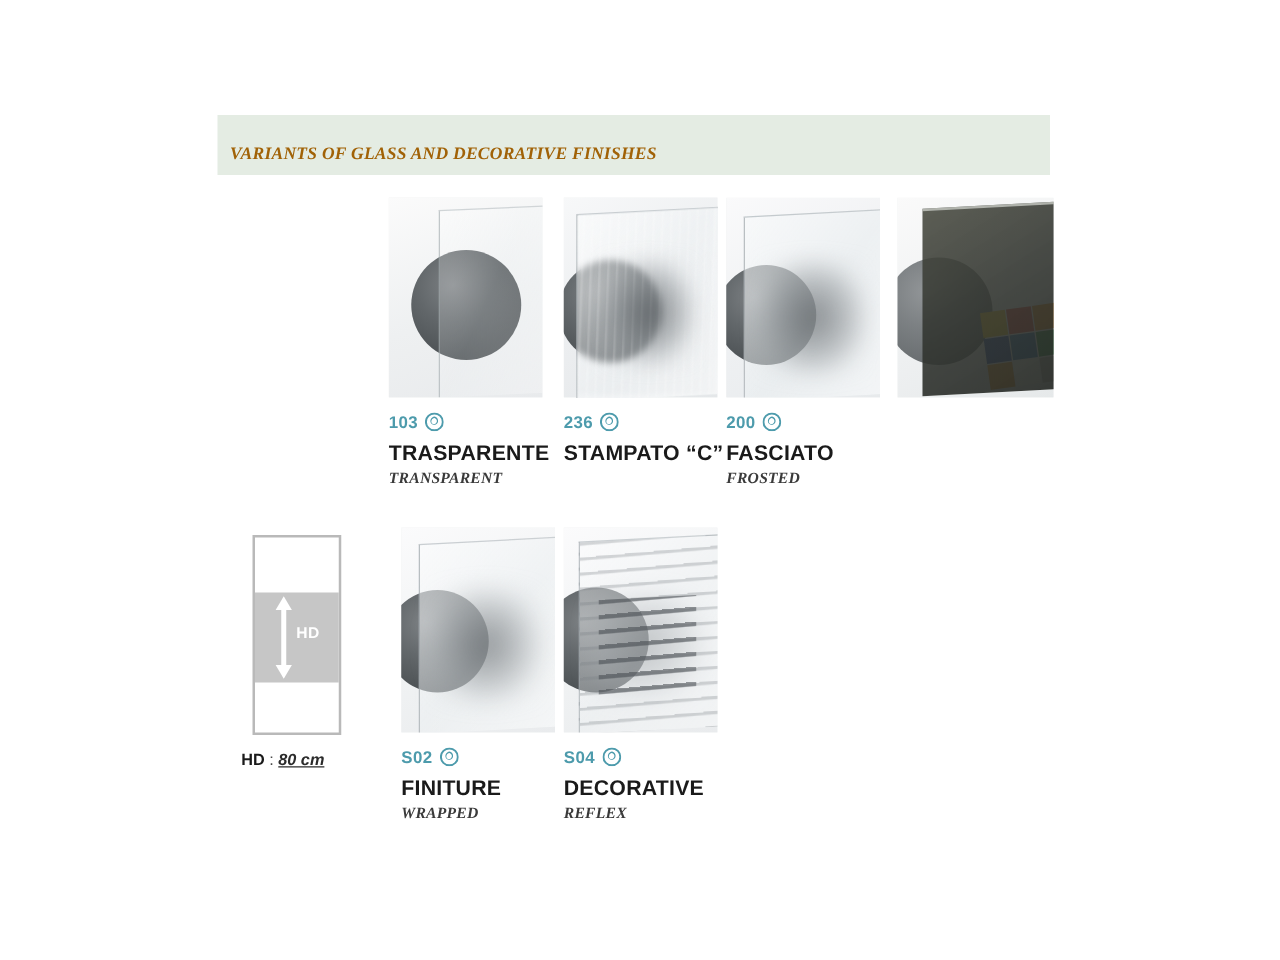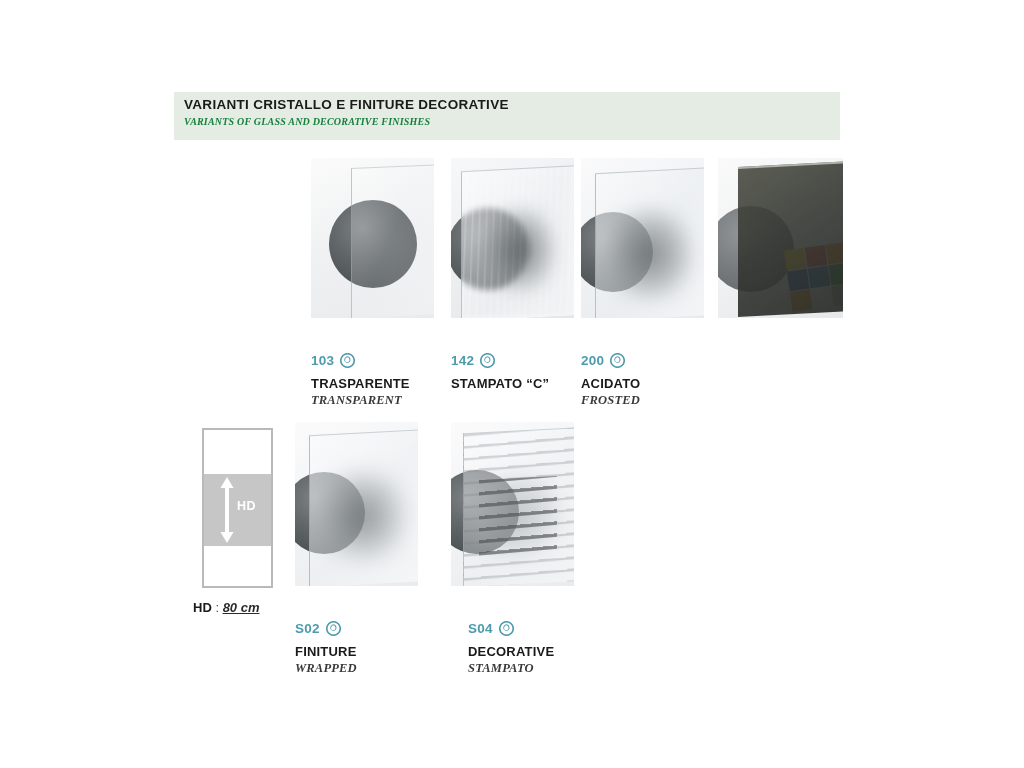--- a/index.html
+++ b/index.html
@@ -32,26 +32,26 @@
     font-size: 13.5px;
     font-weight: bold;
     letter-spacing: 0.3px;
     color: #1a1a1a;
     white-space: nowrap;
   }
   #header-subtitle {
     position: absolute;
     left: 10px;
     top: 24px;
-    font-size: 10px;
+    font-size: 14px;
     font-style: italic;
     font-family: "Liberation Serif", serif;
     font-weight: bold;
     letter-spacing: 0.2px;
-    color: #15803d;
+    color: #a16207;
     white-space: nowrap;
   }
 
   
   .sample {
     position: absolute;
   }
   .thumb {
     width: 123px;
     height: 160px;
@@ -69,41 +69,40 @@
 
   
   .pane {
     position: absolute;
     box-sizing: border-box;
   }
 
   .caption {
     position: absolute;
     width: 140px;
-    margin-top: 23px;
   }
   .code-row {
     display: flex;
     align-items: center;
     height: 18px;
   }
   .code {
     font-size: 13.5px;
     font-weight: bold;
     color: #4d9bac;
     letter-spacing: 0.3px;
   }
   .drop-icon {
     margin-left: 6px;
     width: 15px;
     height: 15px;
     display: block;
   }
   .name {
-    font-size: 13px;
+    font-size: 17px;
     font-weight: bold;
     color: #1a1a1a;
     letter-spacing: 0.2px;
     margin-top: 7px;
     white-space: nowrap;
   }
   .name-en {
     font-size: 12.5px;
     font-style: italic;
     font-family: "Liberation Serif", serif;
@@ -168,21 +167,20 @@
     font-style: italic;
     font-weight: bold;
     color: #2b2b2b;
     text-decoration: underline;
   }
 </style>
 </head>
 <body>
 
 <div id="header-band">
-  <div id="header-title">VARIANTI CRISTALLO E FINITURE DECORATIVE</div>
   <div id="header-subtitle">VARIANTS OF GLASS AND DECORATIVE FINISHES</div>
 </div>
 
 <div class="sample" style="left:311px; top:158px;">
   <div class="thumb">
     <div style="position:absolute;inset:0;background:linear-gradient(160deg,#fbfbfb 0%,#eef0f1 55%,#e8eaec 100%);"></div>
     <div class="sphere" style="left:18px; top:42px; width:88px; height:88px;"></div>
     <div class="pane" style="left:40px; top:8px; width:92px; height:150px;
          background:linear-gradient(115deg,rgba(255,255,255,0.26) 0%,rgba(240,244,246,0.18) 45%,rgba(255,255,255,0.30) 100%);
          border-left:1px solid rgba(150,158,163,0.55); border-top:1px solid rgba(170,178,183,0.5);
@@ -211,21 +209,21 @@
            repeating-linear-gradient(92deg, rgba(255,255,255,0.0) 0px, rgba(255,255,255,0.0) 4px, rgba(255,255,255,0.22) 5px, rgba(255,255,255,0.0) 7px),
            linear-gradient(120deg, rgba(252,253,253,0.55) 0%, rgba(238,242,244,0.38) 50%, rgba(255,255,255,0.55) 100%);
          border-left:1px solid rgba(150,158,163,0.6); border-top:1px solid rgba(165,173,178,0.55);
          transform:skewY(-3deg); backdrop-filter:blur(3px);"></div>
     <div style="position:absolute; left:30px; top:48px; width:76px; height:88px;
          background:radial-gradient(ellipse at 50% 50%, rgba(86,91,95,0.75) 0%, rgba(120,126,130,0.45) 45%, rgba(200,205,209,0.05) 75%);
          filter:blur(7px);"></div>
   </div>
   <div class="caption" style="top:170px; left:0;">
     <div class="code-row">
-      <span class="code">142</span>
+      <span class="code">236</span>
       <svg class="drop-icon" viewBox="0 0 16 16">
         <circle cx="8" cy="8" r="7.2" fill="none" stroke="#4d9bac" stroke-width="1.7"></circle>
         <path d="M8.2 3.4c1.6 0.6 2.6 1.5 2.9 2.9 0.3 1.5-0.3 2.9-1.6 3.7-1.3 0.8-2.9 0.7-3.9-0.3C4.5 8.6 4.3 7.0 5.0 5.6 5.5 4.5 6.6 3.6 8.2 3.4z" fill="#4d9bac"></path>
         <path d="M8.0 4.6c1.2 0.4 1.9 1.2 2.1 2.2 0.2 1.1-0.3 2.1-1.2 2.7-1.0 0.6-2.1 0.5-2.8-0.2-0.8-0.8-0.9-2.0-0.4-3.0 0.4-0.8 1.2-1.5 2.3-1.7z" fill="#ffffff"></path>
       </svg>
     </div>
     <div class="name">STAMPATO “C”</div>
     <div class="name-en"></div>
   </div>
 </div>
@@ -244,21 +242,21 @@
   </div>
   <div class="caption" style="top:170px; left:0;">
     <div class="code-row">
       <span class="code">200</span>
       <svg class="drop-icon" viewBox="0 0 16 16">
         <circle cx="8" cy="8" r="7.2" fill="none" stroke="#4d9bac" stroke-width="1.7"></circle>
         <path d="M8.2 3.4c1.6 0.6 2.6 1.5 2.9 2.9 0.3 1.5-0.3 2.9-1.6 3.7-1.3 0.8-2.9 0.7-3.9-0.3C4.5 8.6 4.3 7.0 5.0 5.6 5.5 4.5 6.6 3.6 8.2 3.4z" fill="#4d9bac"></path>
         <path d="M8.0 4.6c1.2 0.4 1.9 1.2 2.1 2.2 0.2 1.1-0.3 2.1-1.2 2.7-1.0 0.6-2.1 0.5-2.8-0.2-0.8-0.8-0.9-2.0-0.4-3.0 0.4-0.8 1.2-1.5 2.3-1.7z" fill="#ffffff"></path>
       </svg>
     </div>
-    <div class="name">ACIDATO</div>
+    <div class="name">FASCIATO</div>
     <div class="name-en">FROSTED</div>
   </div>
 </div>
 
 <div class="sample" style="left:718px; top:158px;">
   <div class="thumb" style="width:125px;">
     <div style="position:absolute;inset:0;background:linear-gradient(155deg,#fafafa 0%,#eef0f1 60%,#e6e9ea 100%);"></div>
     <div class="sphere" style="left:-10px; top:48px; width:86px; height:86px; opacity:0.82;"></div>
 
     <div style="position:absolute; left:70px; top:88px; width:62px; height:62px; transform:rotate(-8deg);">
@@ -286,21 +284,21 @@
     <line x1="9" y1="10" x2="9" y2="58" stroke="#ffffff" stroke-width="4"></line>
     <polygon points="9,1 2.5,12 15.5,12" fill="#ffffff"></polygon>
     <polygon points="9,67 2.5,56 15.5,56" fill="#ffffff"></polygon>
   </svg>
   <div id="hd-label">HD</div>
 </div>
 <div id="hd-caption">
   <span class="hd-key">HD</span><span class="hd-sep"> : </span><span class="hd-val">80 cm</span>
 </div>
 
-<div class="sample" style="left:295px; top:422px;">
+<div class="sample" style="left:321px; top:422px;">
   <div class="thumb" style="height:164px;">
     <div style="position:absolute;inset:0;background:linear-gradient(155deg,#fbfbfc 0%,#f0f2f3 55%,#e9ebed 100%);"></div>
     <div class="sphere" style="left:-12px; top:50px; width:82px; height:82px;"></div>
     <div class="pane" style="left:14px; top:10px; width:120px; height:152px;
          background:linear-gradient(130deg, rgba(250,251,252,0.6) 0%, rgba(236,240,242,0.48) 50%, rgba(253,254,254,0.6) 100%);
          border-left:1px solid rgba(145,153,158,0.6); border-top:1px solid rgba(160,168,173,0.5);
          transform:skewY(-3deg);"></div>
     <div style="position:absolute; left:24px; top:48px; width:88px; height:92px;
          background:radial-gradient(ellipse at 50% 50%, rgba(100,105,109,0.68) 0%, rgba(140,146,150,0.38) 50%, rgba(215,220,223,0.03) 78%);
          filter:blur(9px);"></div>
@@ -330,25 +328,25 @@
     <div class="pane" style="left:12px; top:8px; width:122px; height:154px;
          background:
            repeating-linear-gradient(178deg, rgba(120,126,131,0.30) 0px, rgba(120,126,131,0.30) 2px, rgba(255,255,255,0.0) 3px, rgba(255,255,255,0.0) 12px),
            linear-gradient(130deg, rgba(250,251,252,0.45) 0%, rgba(238,241,243,0.35) 50%, rgba(253,254,254,0.45) 100%);
          border-left:1px solid rgba(145,153,158,0.55); border-top:1px solid rgba(160,168,173,0.5);
          transform:skewY(-3deg);"></div>
     <div style="position:absolute; left:28px; top:56px; width:78px; height:76px;
          background:repeating-linear-gradient(178deg, rgba(70,75,80,0.55) 0px, rgba(70,75,80,0.55) 3px, rgba(255,255,255,0) 4px, rgba(255,255,255,0) 12px);
          transform:skewY(-3deg);"></div>
   </div>
-  <div class="caption" style="top:174px; left:17px;">
+  <div class="caption" style="top:174px; left:0;">
     <div class="code-row">
       <span class="code">S04</span>
       <svg class="drop-icon" viewBox="0 0 16 16">
         <circle cx="8" cy="8" r="7.2" fill="none" stroke="#4d9bac" stroke-width="1.7"></circle>
         <path d="M8.2 3.4c1.6 0.6 2.6 1.5 2.9 2.9 0.3 1.5-0.3 2.9-1.6 3.7-1.3 0.8-2.9 0.7-3.9-0.3C4.5 8.6 4.3 7.0 5.0 5.6 5.5 4.5 6.6 3.6 8.2 3.4z" fill="#4d9bac"></path>
         <path d="M8.0 4.6c1.2 0.4 1.9 1.2 2.1 2.2 0.2 1.1-0.3 2.1-1.2 2.7-1.0 0.6-2.1 0.5-2.8-0.2-0.8-0.8-0.9-2.0-0.4-3.0 0.4-0.8 1.2-1.5 2.3-1.7z" fill="#ffffff"></path>
       </svg>
     </div>
     <div class="name">DECORATIVE</div>
-    <div class="name-en">STAMPATO</div>
+    <div class="name-en">REFLEX</div>
   </div>
 </div>
 
 </body></html>

